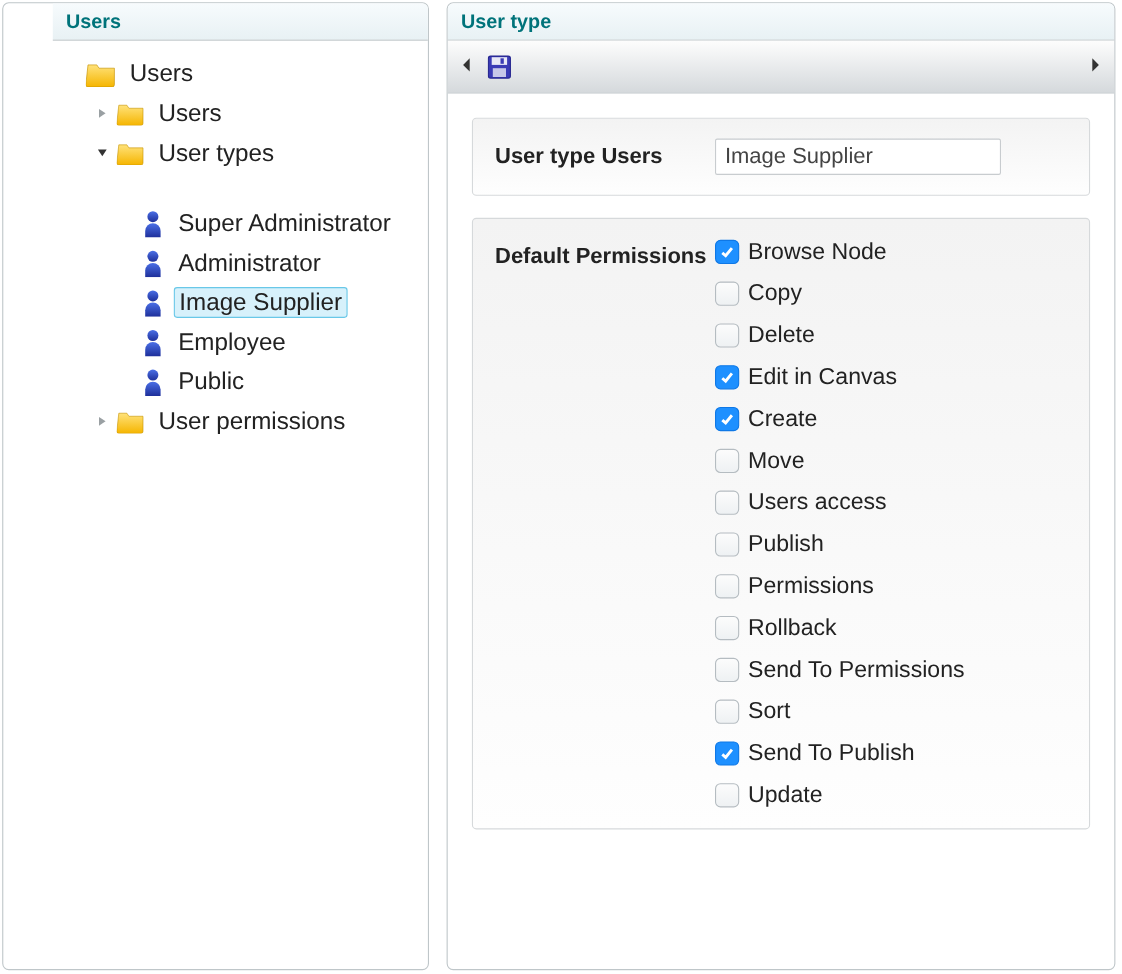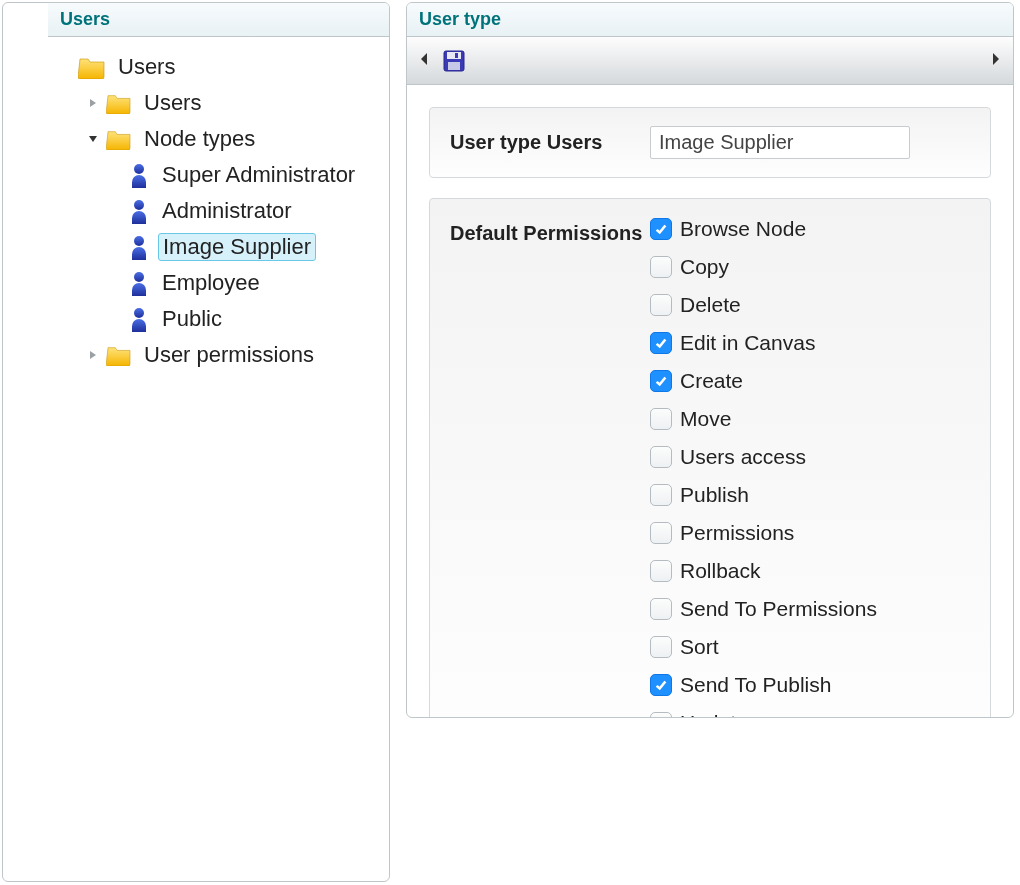--- a/index.html
+++ b/index.html
@@ -25,21 +25,21 @@
     background: #fff;
     overflow: hidden;
   }
   .left-panel {
     width: 388px;
     height: 880px;
     padding-left: 45px;
   }
   .right-panel {
     width: 608px;
-    height: 716px;
+    height: 880px;
   }
   .panel-header {
     background: linear-gradient(#f7fbfd, #e8f1f4);
     border-bottom: 1px solid #bfc6c9;
     padding: 6px 12px;
     color: #00737a;
     font-weight: bold;
     font-size: 18px;
   }
   
@@ -49,21 +49,21 @@
   }
   .tree-node {
     display: flex;
     align-items: center;
     padding: 4px 2px;
     cursor: pointer;
   }
   .tree-children {
     padding-left: 28px;
   }
-  .tree-children.level2 { padding-left: 42px; }
+  .tree-children.level2 { padding-left: 42px; margin-top: 28px; }
   .expander {
     width: 14px;
     height: 14px;
     display: inline-flex;
     align-items: center;
     justify-content: center;
     margin-right: 6px;
     color: #555;
   }
   .expander svg { width: 10px; height: 10px; }
@@ -222,21 +222,21 @@
           <span class="expander">
             <svg viewBox="0 0 10 10">
                 <path d="M1 2 L9 2 L5 8 Z" fill="#333"></path>
               </svg>
           </span>
           <span class="folder-icon">
             <svg width="26" height="22" viewBox="0 0 28 24">
                 <path d="M2 4 h8 l2 3 h14 v15 a2 2 0 0 1 -2 2 h-22 a2 2 0 0 1 -2 -2 z" fill="url(#folderGrad)" stroke="#c79200" stroke-width="0.6"></path>
               </svg>
           </span>
-          <span class="node-label">Node types</span>
+          <span class="node-label">User types</span>
         </div>
 
         <div class="tree-children level2">
           <div class="tree-node">
             <span class="person-icon">
               <svg width="22" height="26" viewBox="0 0 22 26">
                   <circle cx="11" cy="7" r="5" fill="url(#personGrad)"></circle>
                   <path d="M4 26 v-6 a7 7 0 0 1 14 0 v6 z" fill="url(#personGrad)"></path>
                 </svg>
             </span>

